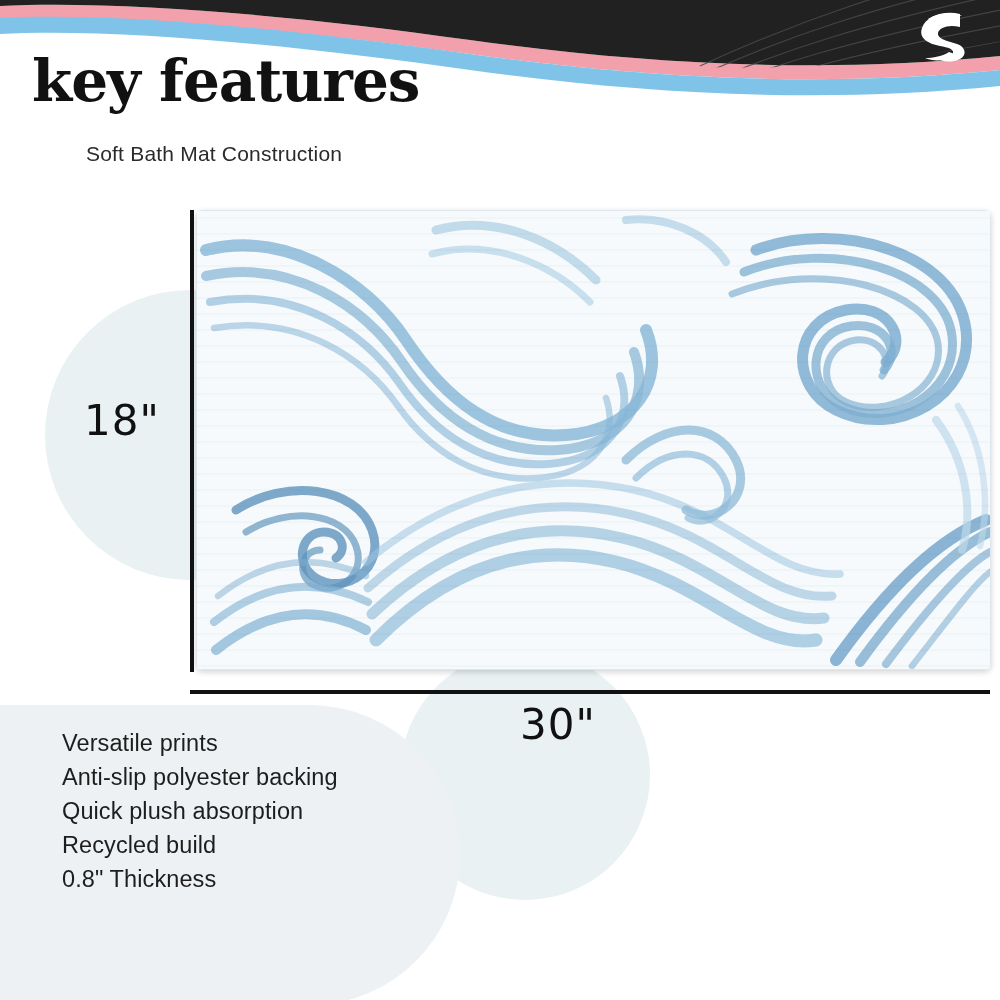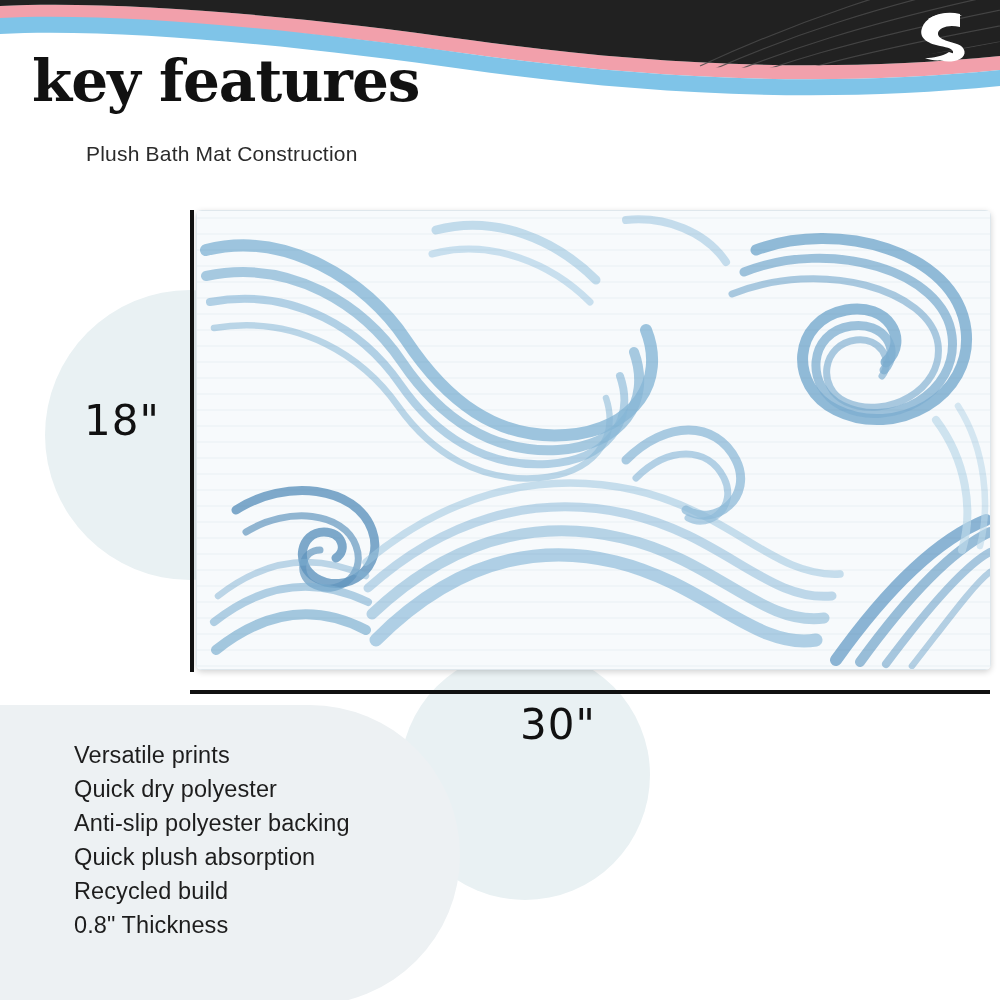--- a/index.html
+++ b/index.html
@@ -145,21 +145,21 @@
     letter-spacing: 1px;
   }
 
   
   .feature-list {
     position: absolute;
     left: 62px;
     top: 726px;
     width: 420px;
     list-style: none;
-    margin: 12px;
+    margin: 0;
     padding: 0;
   }
   .feature-list li {
     font-size: 23.5px;
     line-height: 34px;
     color: #1d1d1d;
     letter-spacing: 0.1px;
     white-space: nowrap;
   }
 </style>
@@ -201,21 +201,21 @@
     <svg width="70" height="58" viewBox="0 0 70 58" xmlns="http://www.w3.org/2000/svg">
       <g fill="#ffffff">
         <path d="M52,6 C36,2 18,8 14,20 C10,31 22,36 32,38 C40,39.6 46,41 45,45 C44,49 36,51 28,50 C33,54 44,55 52,51 C59,47.5 58,39 49,36 C41,33.4 29,31 30,25 C31,19.4 41,16 52,19 Z"></path>
         <path d="M20,11 C30,5 44,4 54,8 C46,8 36,10 30,14 Z"></path>
         <path d="M50,47 C40,53 26,54 17,50 C25,50 35,48 41,44 Z"></path>
       </g>
     </svg>
   </div>
 
   <div class="title-main">key features</div>
-  <div class="title-sub">Plush Bath Mat Construction</div>
+  <div class="title-sub">Soft Bath Mat Construction</div>
 
   <div class="mat-wrap">
     <svg width="795" height="460" viewBox="0 0 795 460" xmlns="http://www.w3.org/2000/svg">
       <rect x="0" y="0" width="795" height="460" fill="#f7fafc"></rect>
       <g fill="none" stroke-linecap="round">
 
         <g stroke="#7eaed0">
           <path d="M560,40 C640,10 760,40 770,120 C778,186 700,230 640,200 C592,176 596,110 650,100 C692,92 714,130 690,152" stroke-width="11" opacity=".85"></path>
           <path d="M548,62 C634,28 748,60 756,126 C763,184 694,220 646,196 C608,177 612,122 655,116 C688,111 706,140 688,160" stroke-width="9" opacity=".75"></path>
           <path d="M536,84 C626,48 734,80 742,134 C748,180 690,210 650,192 C620,178 626,134 660,130 C684,127 698,150 686,166" stroke-width="7" opacity=".65"></path>
@@ -277,20 +277,19 @@
     </svg>
   </div>
 
   <div class="rule-v"></div>
   <div class="rule-h"></div>
   <div class="dim-v-label">18"</div>
   <div class="dim-h-label">30"</div>
 
   <ul class="feature-list">
     <li>Versatile prints</li>
-    <li>Quick dry polyester</li>
     <li>Anti-slip polyester backing</li>
     <li>Quick plush absorption</li>
     <li>Recycled build</li>
     <li>0.8" Thickness</li>
   </ul>
 
 </div>
 
 </body></html>

